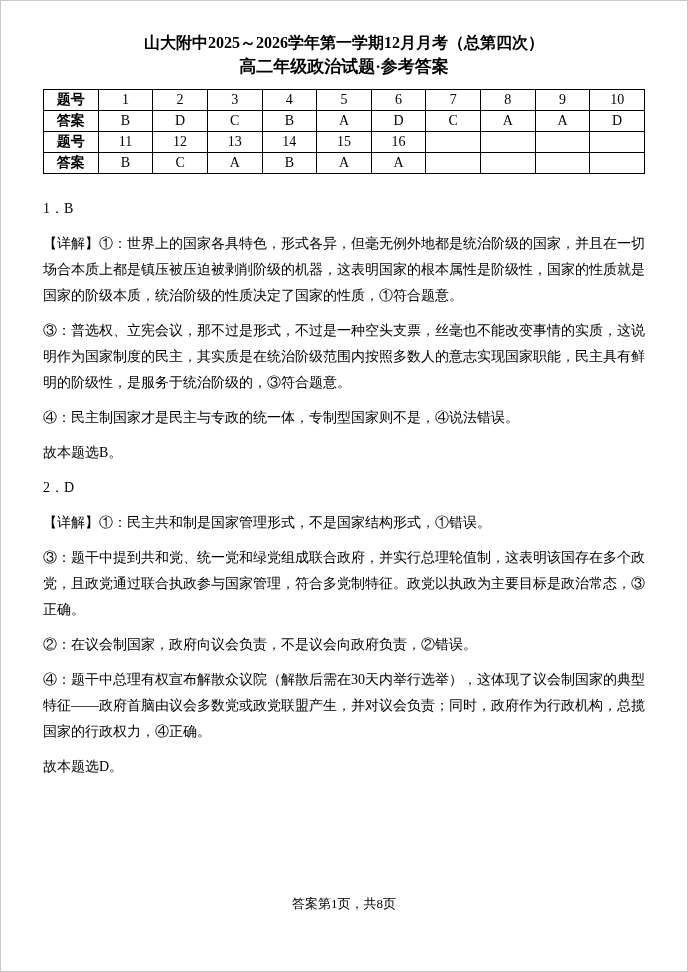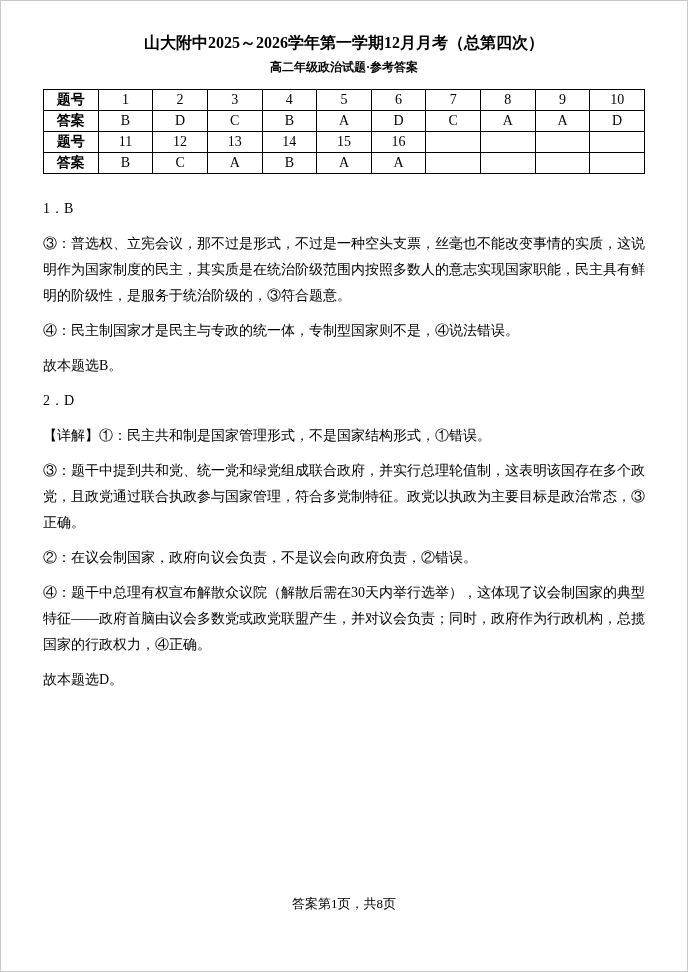--- a/index.html
+++ b/index.html
@@ -22,21 +22,21 @@
   }
   .doc-title {
     text-align: center;
     font-weight: bold;
     font-size: 16px;
     line-height: 24px;
   }
   .doc-subtitle {
     text-align: center;
     font-weight: bold;
-    font-size: 12px;
+    font-size: 17px;
     line-height: 24px;
     margin-bottom: 10px;
   }
   table.answers {
     width: 100%;
     border-collapse: collapse;
     table-layout: fixed;
     margin-bottom: 22px;
   }
   table.answers td {
@@ -127,20 +127,21 @@
           <td></td>
           <td></td>
           <td></td>
           <td></td>
         </tr>
       </tbody>
   </table>
 
   <div class="body-text">
       <p>1．B</p>
+      <p>【详解】①：世界上的国家各具特色，形式各异，但毫无例外地都是统治阶级的国家，并且在一切场合本质上都是镇压被压迫被剥削阶级的机器，这表明国家的根本属性是阶级性，国家的性质就是国家的阶级本质，统治阶级的性质决定了国家的性质，①符合题意。</p>
       <p>③：普选权、立宪会议，那不过是形式，不过是一种空头支票，丝毫也不能改变事情的实质，这说明作为国家制度的民主，其实质是在统治阶级范围内按照多数人的意志实现国家职能，民主具有鲜明的阶级性，是服务于统治阶级的，③符合题意。</p>
       <p>④：民主制国家才是民主与专政的统一体，专制型国家则不是，④说法错误。</p>
       <p>故本题选B。</p>
       <p>2．D</p>
       <p>【详解】①：民主共和制是国家管理形式，不是国家结构形式，①错误。</p>
       <p>③：题干中提到共和党、统一党和绿党组成联合政府，并实行总理轮值制，这表明该国存在多个政党，且政党通过联合执政参与国家管理，符合多党制特征。政党以执政为主要目标是政治常态，③正确。</p>
       <p>②：在议会制国家，政府向议会负责，不是议会向政府负责，②错误。</p>
       <p>④：题干中总理有权宣布解散众议院（解散后需在30天内举行选举），这体现了议会制国家的典型特征——政府首脑由议会多数党或政党联盟产生，并对议会负责；同时，政府作为行政机构，总揽国家的行政权力，④正确。</p>
       <p>故本题选D。</p>
     </div>

